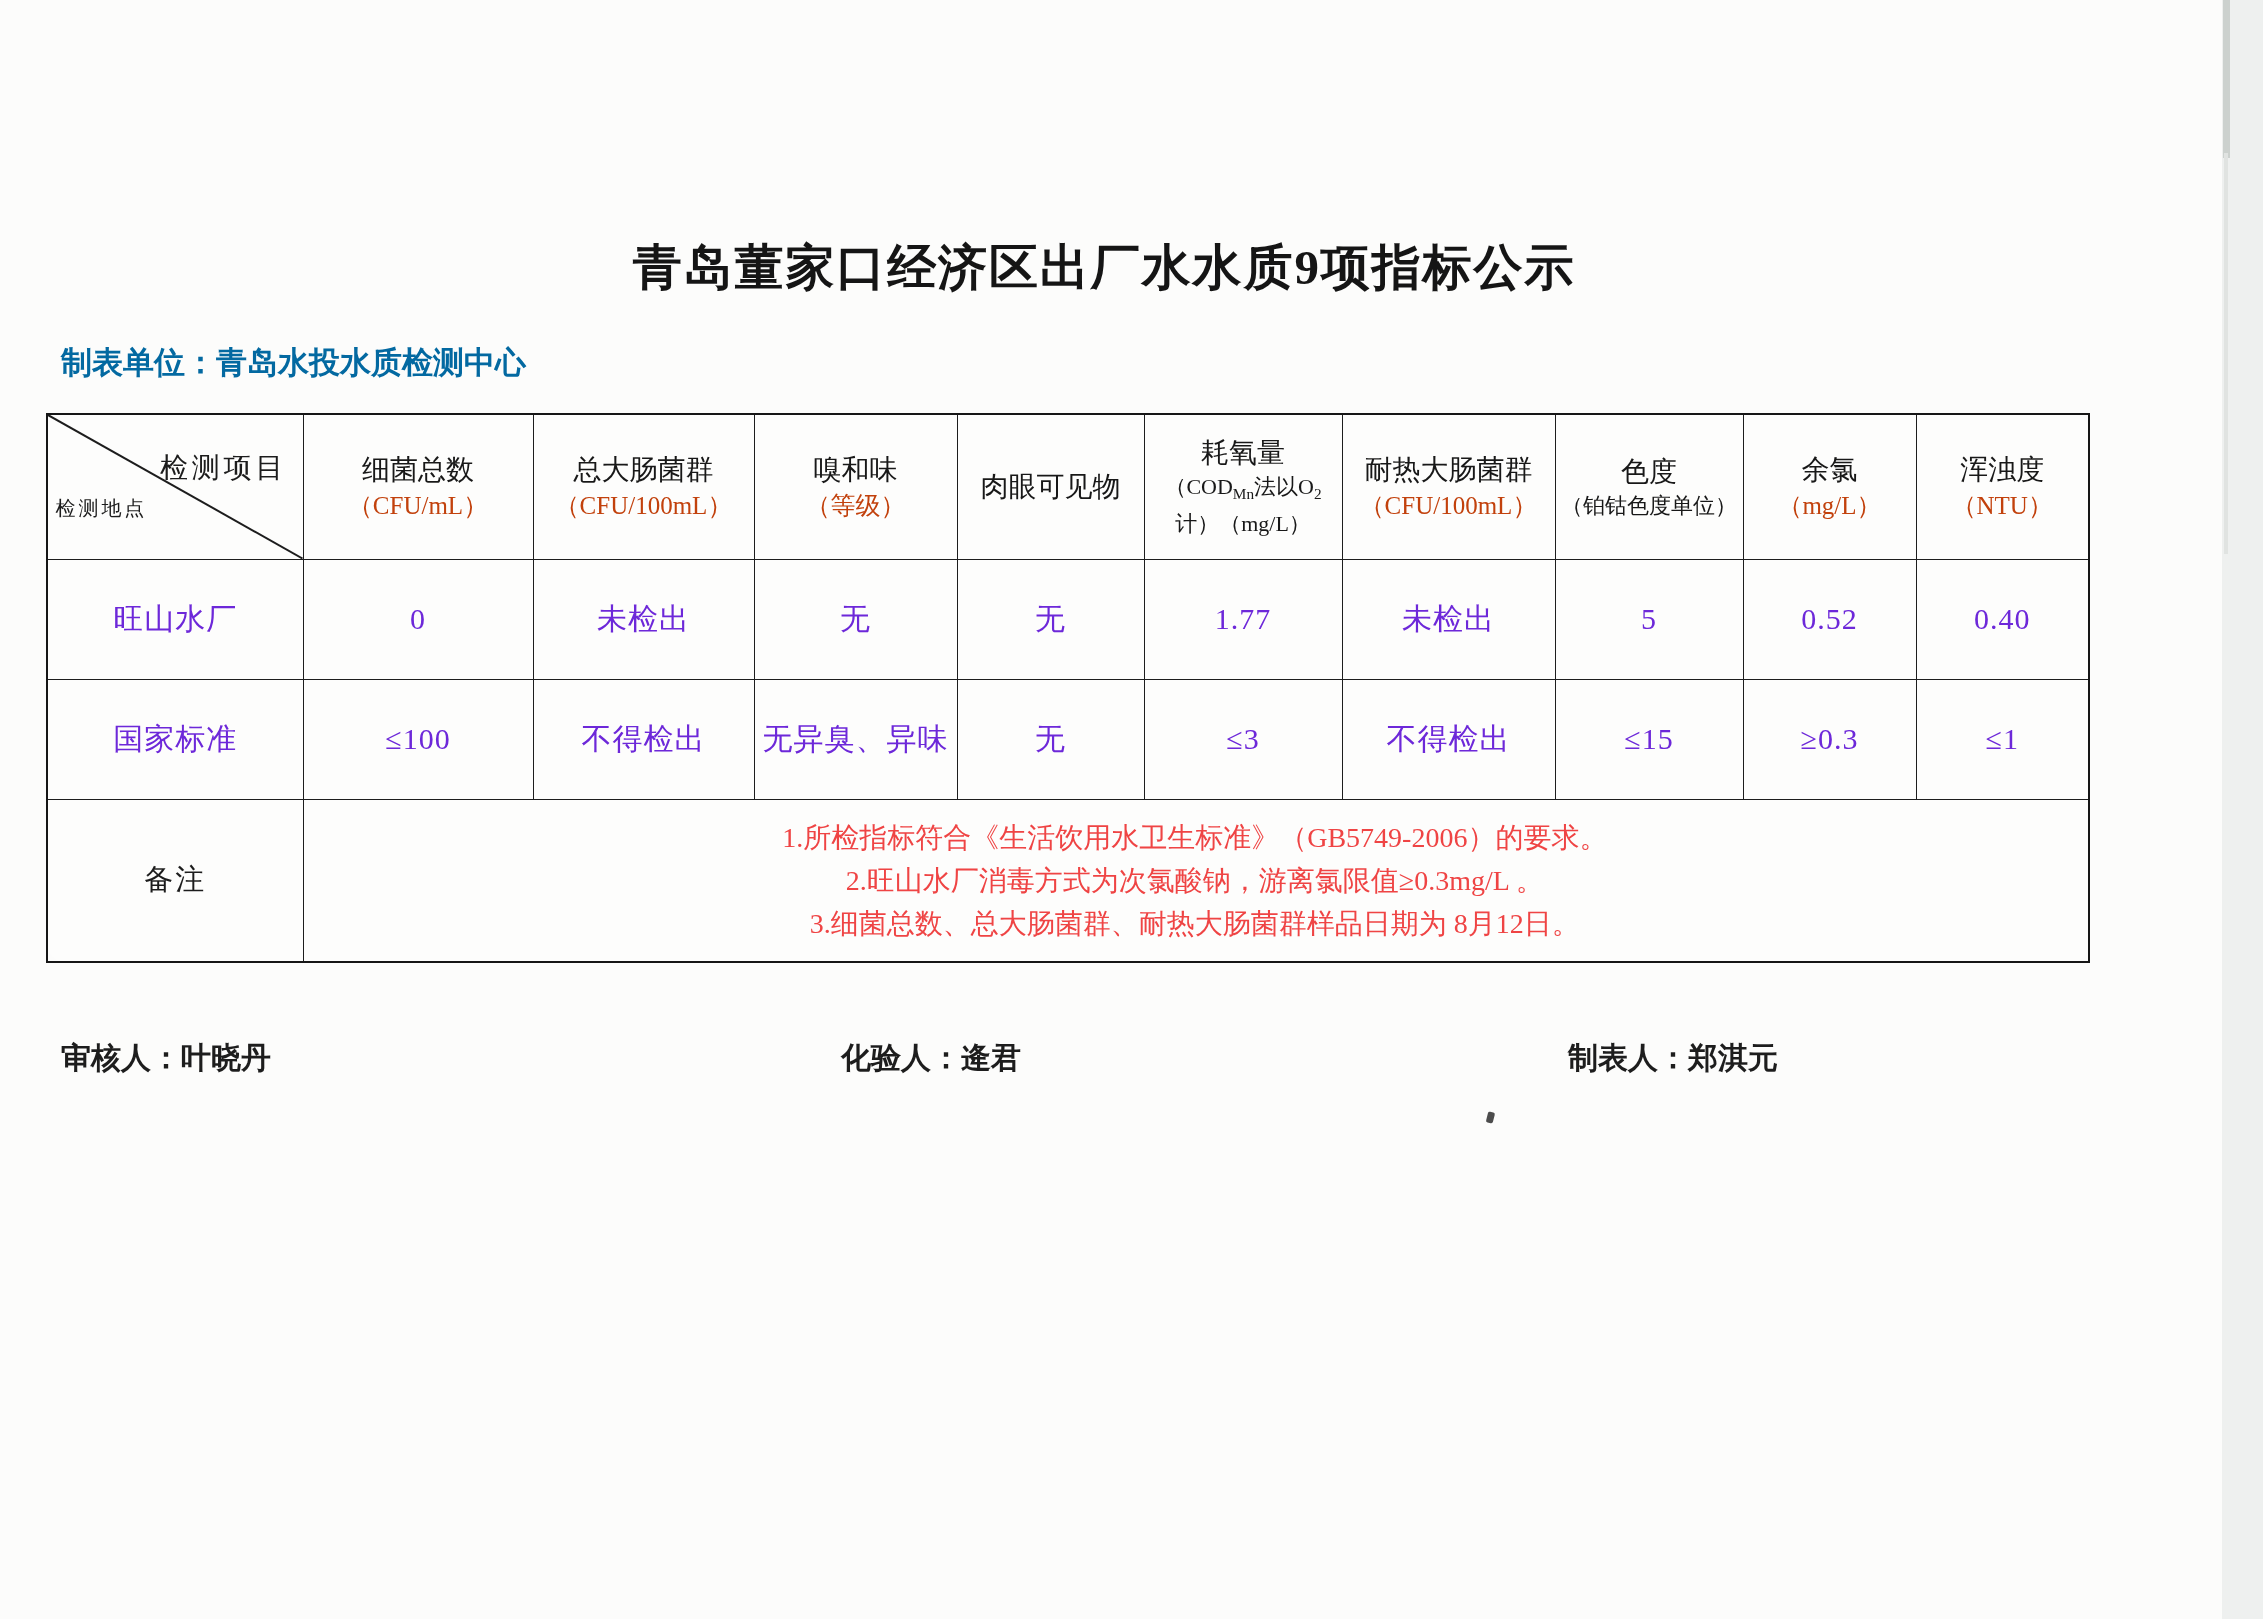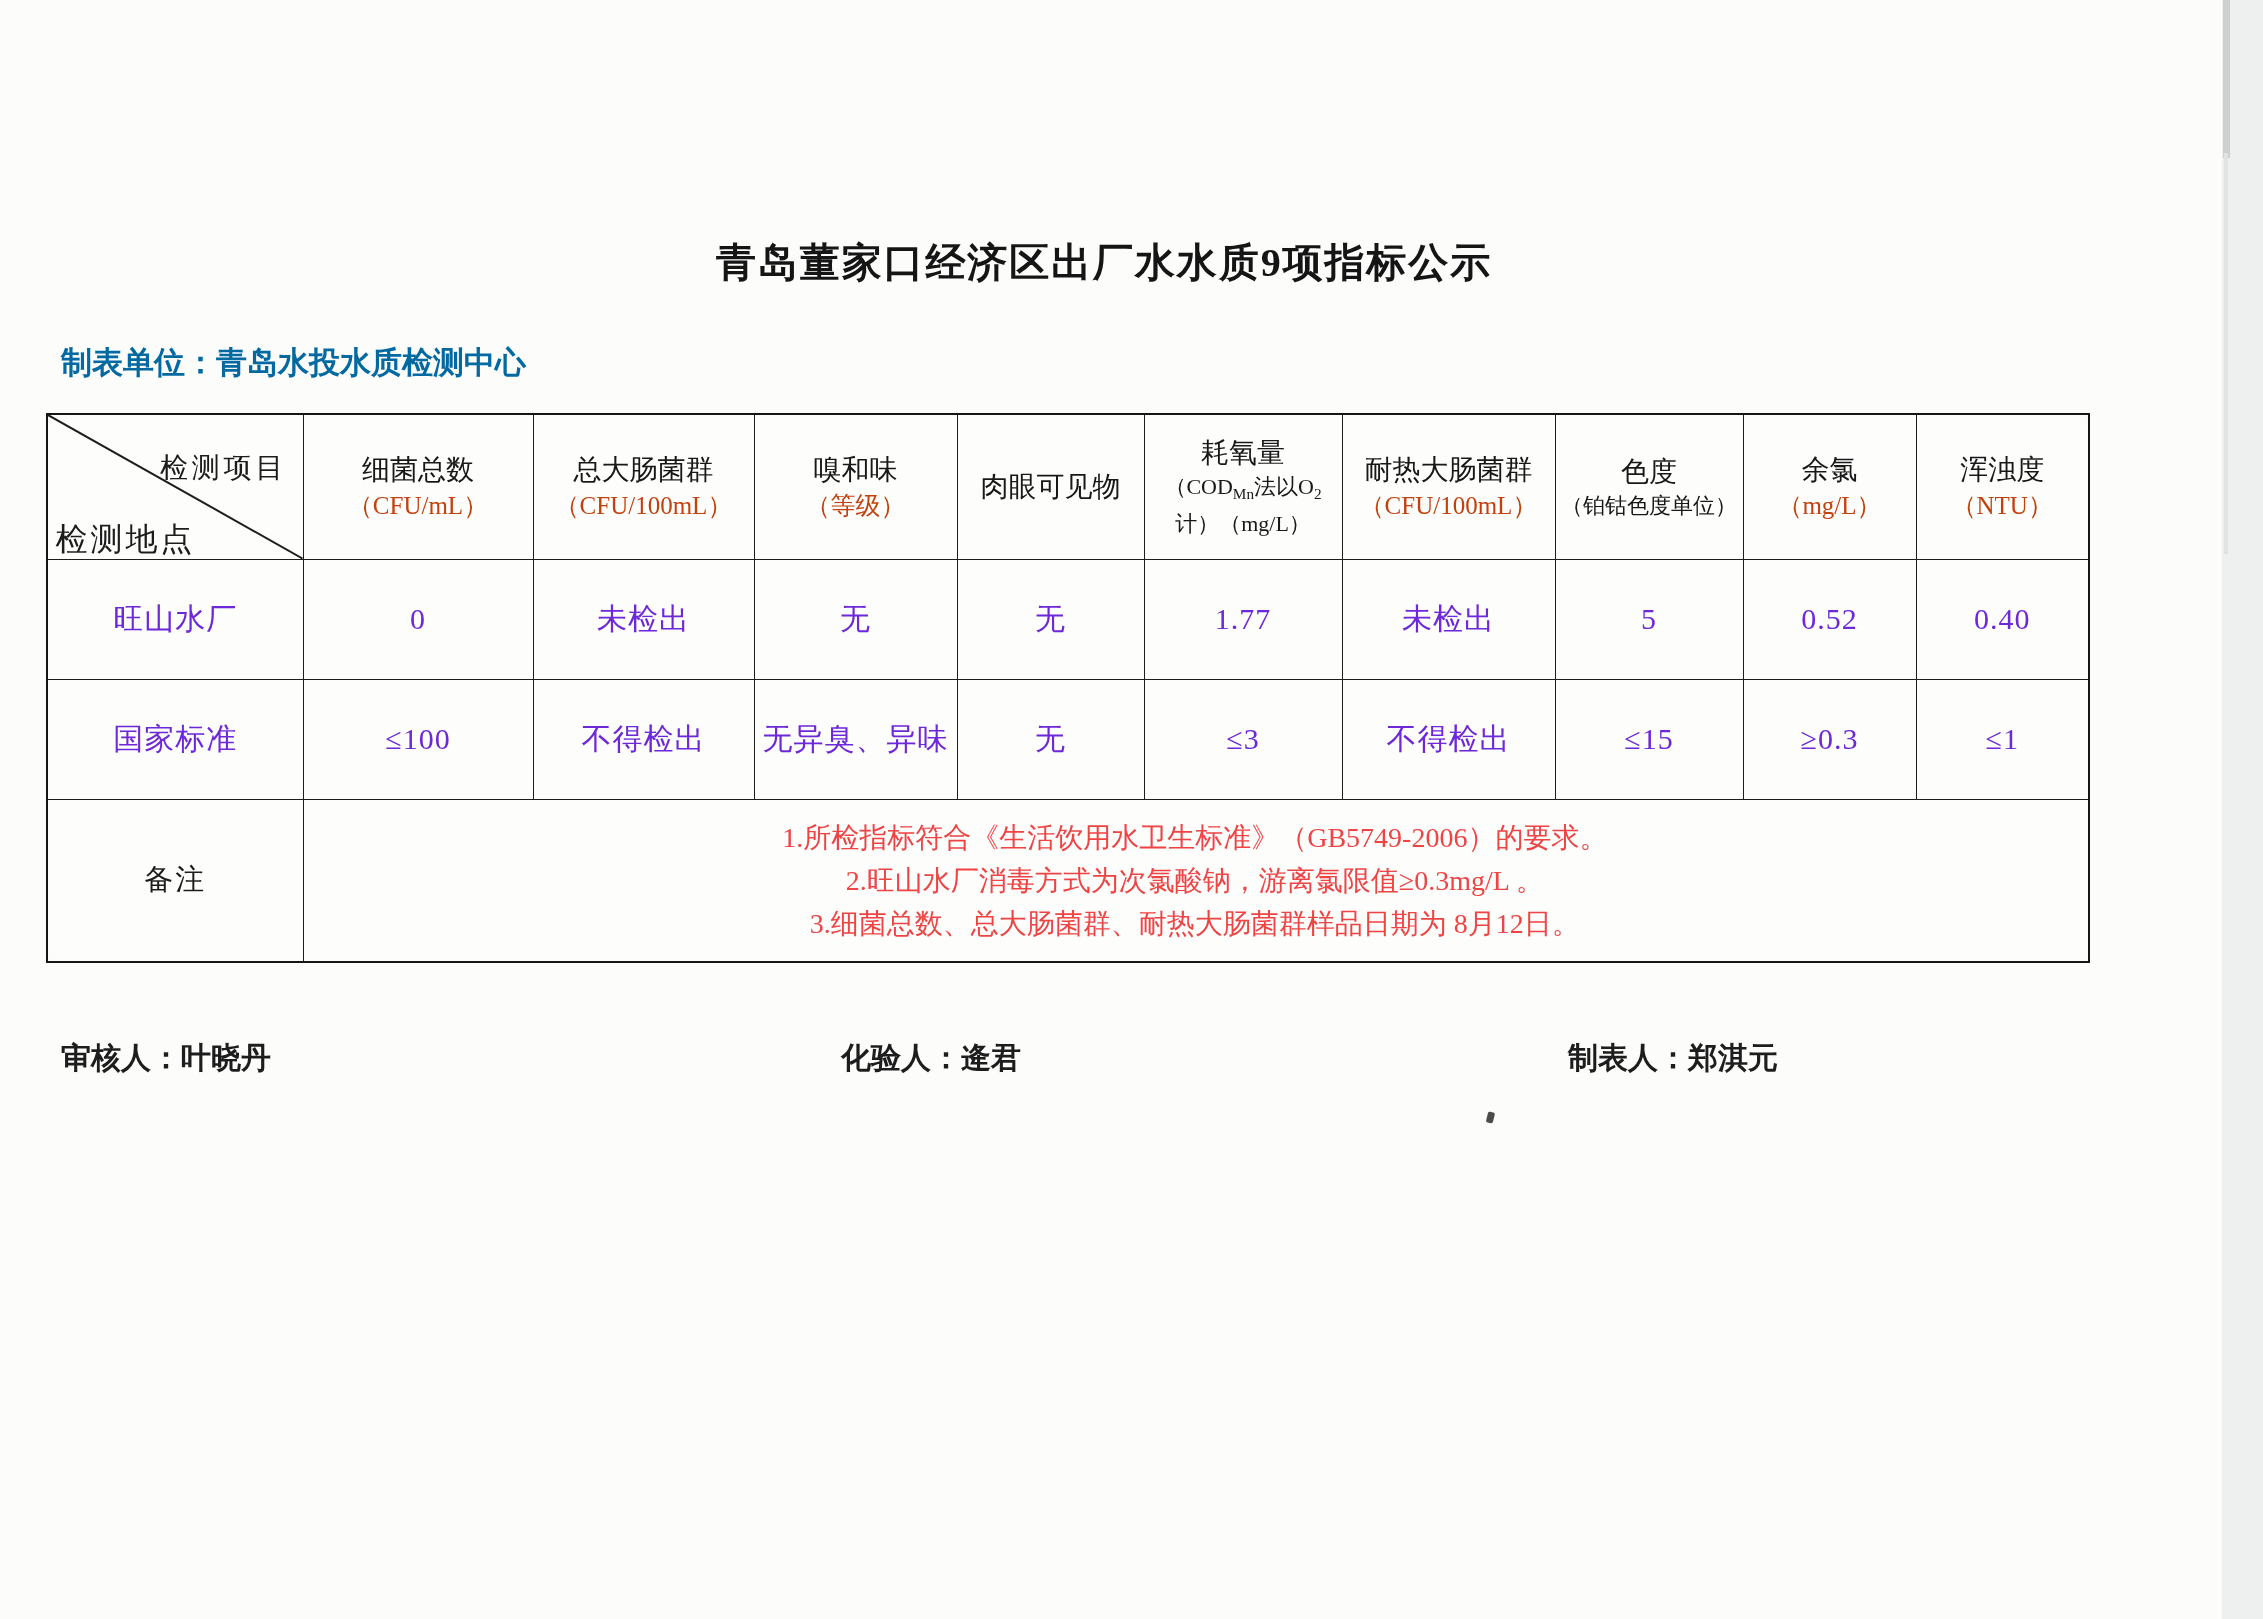--- a/index.html
+++ b/index.html
@@ -45,21 +45,21 @@
     background: #4c4c4c;
     transform: rotate(14deg);
     border-radius: 1.9px;
   }
 
   .doc-title {
     position: absolute;
     left: 0; top: 235px;
     width: 2208px;
     text-align: center;
-    font-size: 40px;
+    font-size: 49px;
     font-weight: bold;
     letter-spacing: 1.9px;
     color: #151515;
   }
   .meta-line {
     position: absolute;
     top: 342px;
     left: 61px;
     width: 2019px;
     font-size: 31px;
@@ -106,23 +106,22 @@
   .diag-cell svg { position: absolute; left: 0; top: 0; width: 100%; height: 100%; display: block; }
   .diag-tr {
     position: absolute;
     top: 34px; right: 15.3px;
     font-size: 28px;
     letter-spacing: 3.8px;
   }
   .diag-bl {
     position: absolute;
     top: 80px; left: 7.6px;
-    font-size: 32px;
+    font-size: 20px;
     letter-spacing: 2.9px;
-    margin-top: 23px;
   }
 
   td.rem-label { font-size: 29px; letter-spacing: 1.9px; }
   td.rem-body  { text-align: left; vertical-align: middle; }
   .rem-lines { padding: 5.7px 7.6px 5.7px 5.7px; }
   .rem-line {
     font-size: 28px;
     line-height: 43px;
     color: #ef4444;
     white-space: nowrap;

